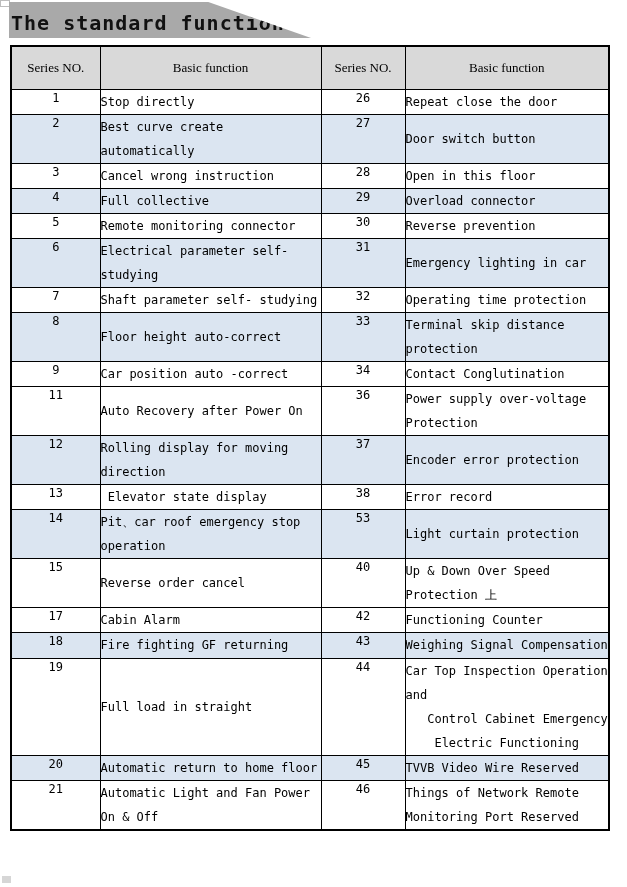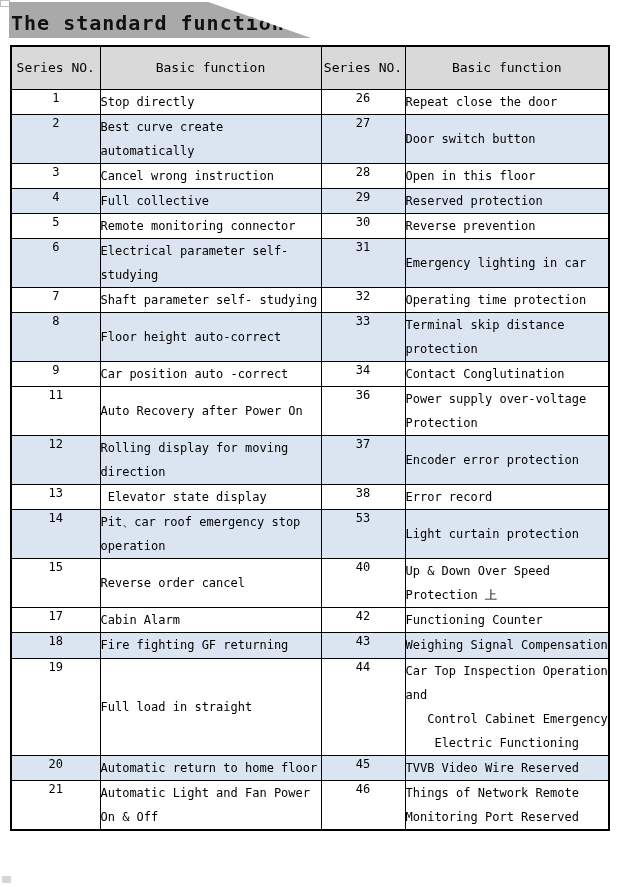--- a/index.html
+++ b/index.html
@@ -42,20 +42,21 @@
     padding:0;
     overflow:hidden;
   }
   table.fn thead tr{height:43px;}
   table.fn th{
     background:#d9d9d9;
     font-weight:normal;
     font-size:13px;
     text-align:center;
     vertical-align:middle;
+    font-family:Liberation Serif, serif;
   }
   td.num{
     text-align:center;
     vertical-align:top;
     padding-top:3px;
     line-height:16px;
   }
   td.func{
     vertical-align:middle;
     padding-left:6px;
@@ -108,21 +109,21 @@
         <tr class="white" style="height: 22px;">
           <td class="num">3</td>
           <td class="func">Cancel wrong instruction</td>
           <td class="num">28</td>
           <td class="func">Open in this floor</td>
         </tr>
         <tr class="blue" style="height: 22px;">
           <td class="num">4</td>
           <td class="func">Full collective</td>
           <td class="num">29</td>
-          <td class="func">Reserved protection</td>
+          <td class="func">Overload connector</td>
         </tr>
         <tr class="white" style="height: 22px;">
           <td class="num">5</td>
           <td class="func">Remote monitoring connector</td>
           <td class="num">30</td>
           <td class="func">Reverse prevention</td>
         </tr>
         <tr class="blue" style="height: 22px;">
           <td class="num">6</td>
           <td class="func">Electrical parameter self-studying</td>

